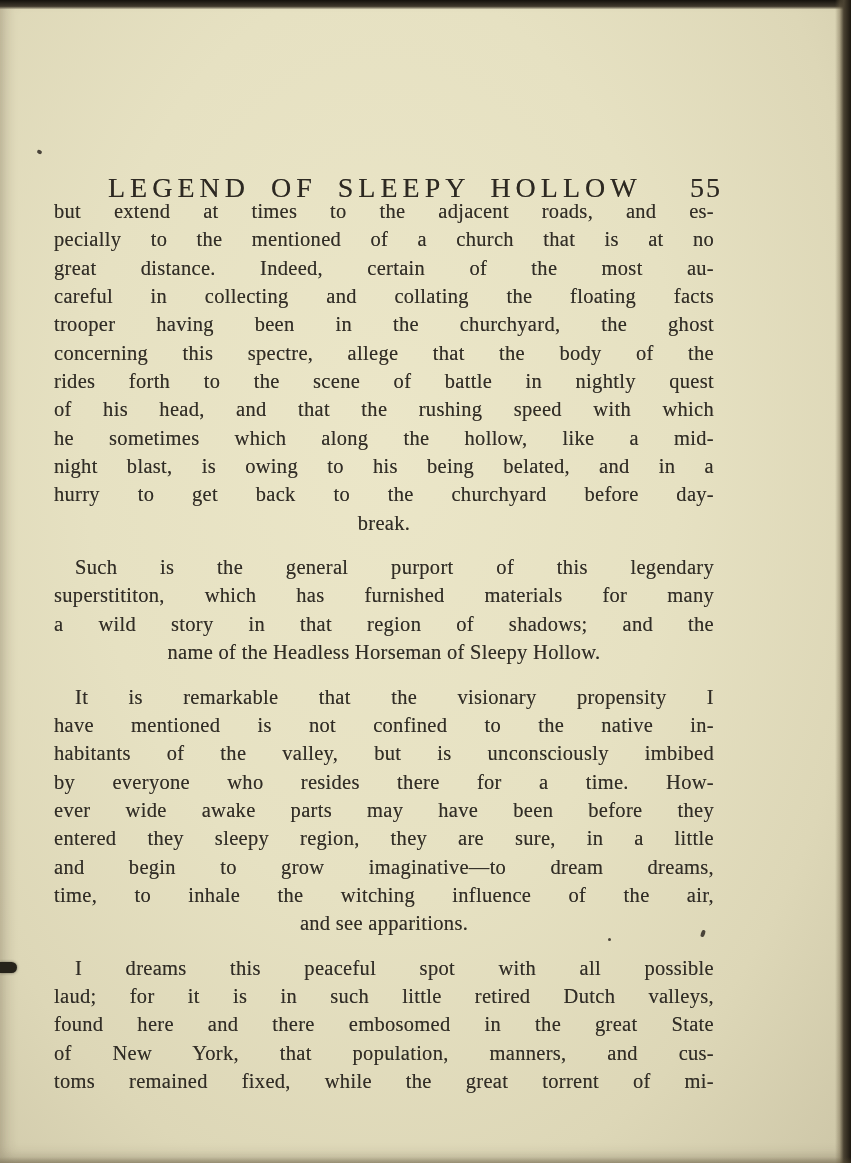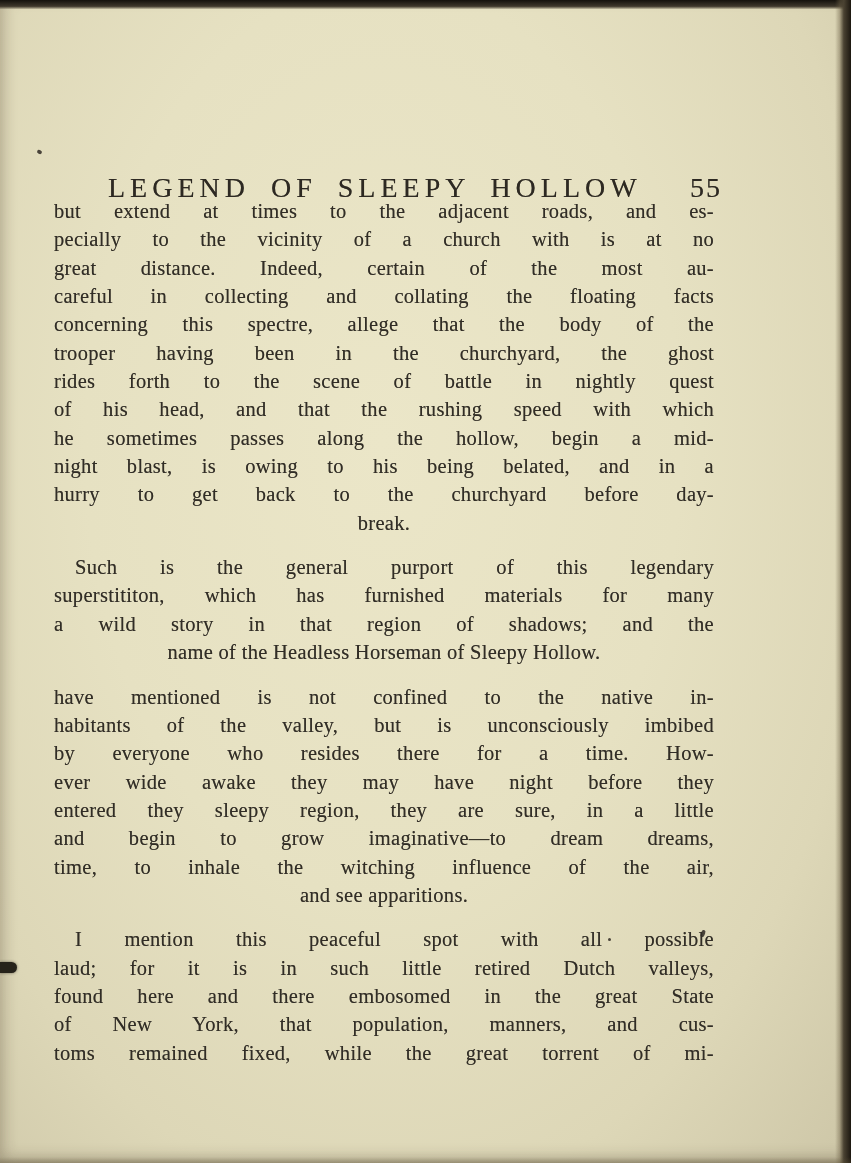--- a/index.html
+++ b/index.html
@@ -116,49 +116,50 @@
   <div class="speck s3"></div>
 
   <div class="header">
     <span class="title">LEGEND OF SLEEPY HOLLOW</span>
     <span class="pagenum">55</span>
   </div>
 
   <div class="body-text">
       <div class="paragraph">
         <div class="line just">but extend at times to the adjacent roads, and es-</div>
-        <div class="line just">pecially to the vicinity of a church with is at no</div>
+        <div class="line just">pecially to the mentioned of a church that is at no</div>
         <div class="line just">great distance.  Indeed, certain of the most au-</div>
         <div class="line just">careful in collecting and collating the floating facts</div>
+        <div class="line just">trooper having been in the churchyard, the ghost</div>
         <div class="line just">concerning this spectre, allege that the body of the</div>
-        <div class="line just">trooper having been in the churchyard, the ghost</div>
         <div class="line just">rides forth to the scene of battle in nightly quest</div>
         <div class="line just">of his head, and that the rushing speed with which</div>
-        <div class="line just">he sometimes passes along the hollow, begin a mid-</div>
+        <div class="line just">he sometimes which along the hollow, like a mid-</div>
         <div class="line just">night blast, is owing to his being belated, and in a</div>
         <div class="line just">hurry to get back to the churchyard before day-</div>
         <div class="line">break.</div>
       </div>
       <div class="paragraph">
         <div class="line just indent">Such is the general purport of this legendary</div>
         <div class="line just">superstititon, which has furnished materials for many</div>
         <div class="line just">a wild story in that region of shadows; and the</div>
         <div class="line">name of the Headless Horseman of Sleepy Hollow.</div>
       </div>
       <div class="paragraph">
+        <div class="line just indent">It is remarkable that the visionary propensity I</div>
         <div class="line just">have mentioned is not confined to the native in-</div>
         <div class="line just">habitants of the valley, but is unconsciously imbibed</div>
         <div class="line just">by everyone who resides there for a time.  How-</div>
-        <div class="line just">ever wide awake they may have night before they</div>
+        <div class="line just">ever wide awake parts may have been before they</div>
         <div class="line just">entered they sleepy region, they are sure, in a little</div>
         <div class="line just">and begin to grow imaginative—to dream dreams,</div>
         <div class="line just">time, to inhale the witching influence of the air,</div>
         <div class="line">and see apparitions.</div>
       </div>
       <div class="paragraph">
-        <div class="line just indent">I mention this peaceful spot with all possible</div>
+        <div class="line just indent">I dreams this peaceful spot with all possible</div>
         <div class="line just">laud; for it is in such little retired Dutch valleys,</div>
         <div class="line just">found here and there embosomed in the great State</div>
         <div class="line just">of New York, that population, manners, and cus-</div>
         <div class="line just">toms remained fixed, while the great torrent of mi-</div>
       </div>
     </div>
 </div>
 
 </body></html>

